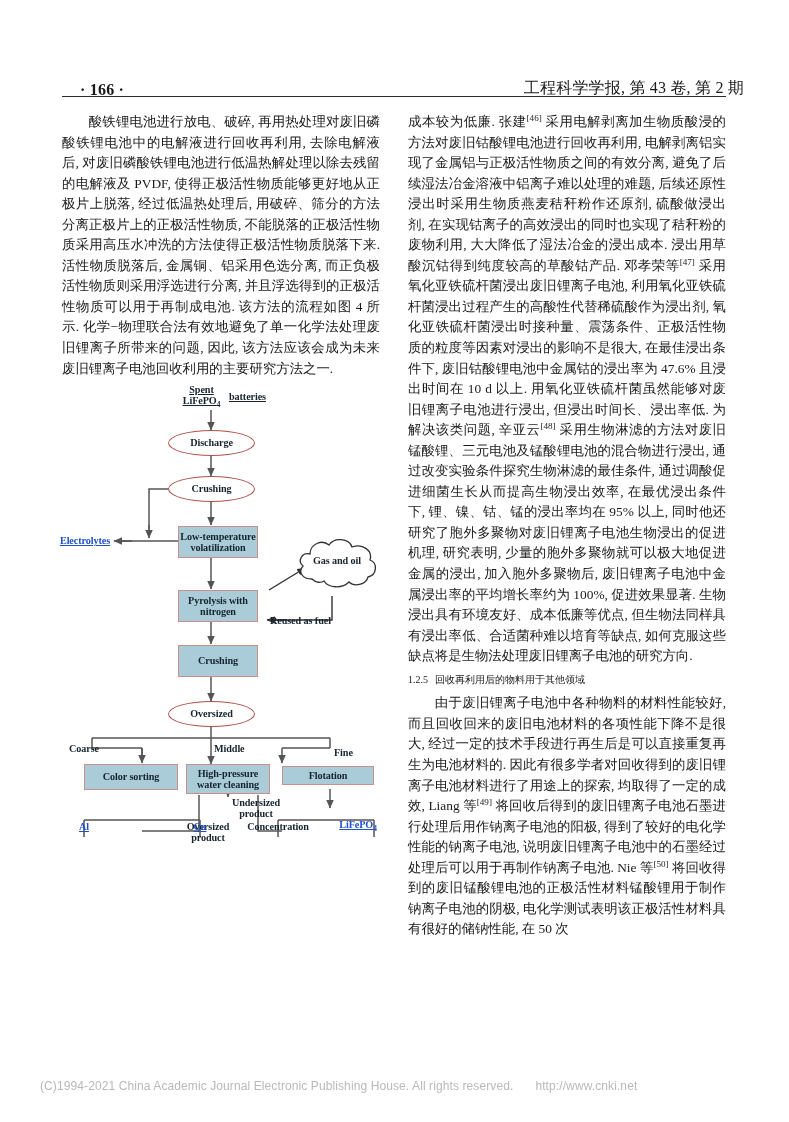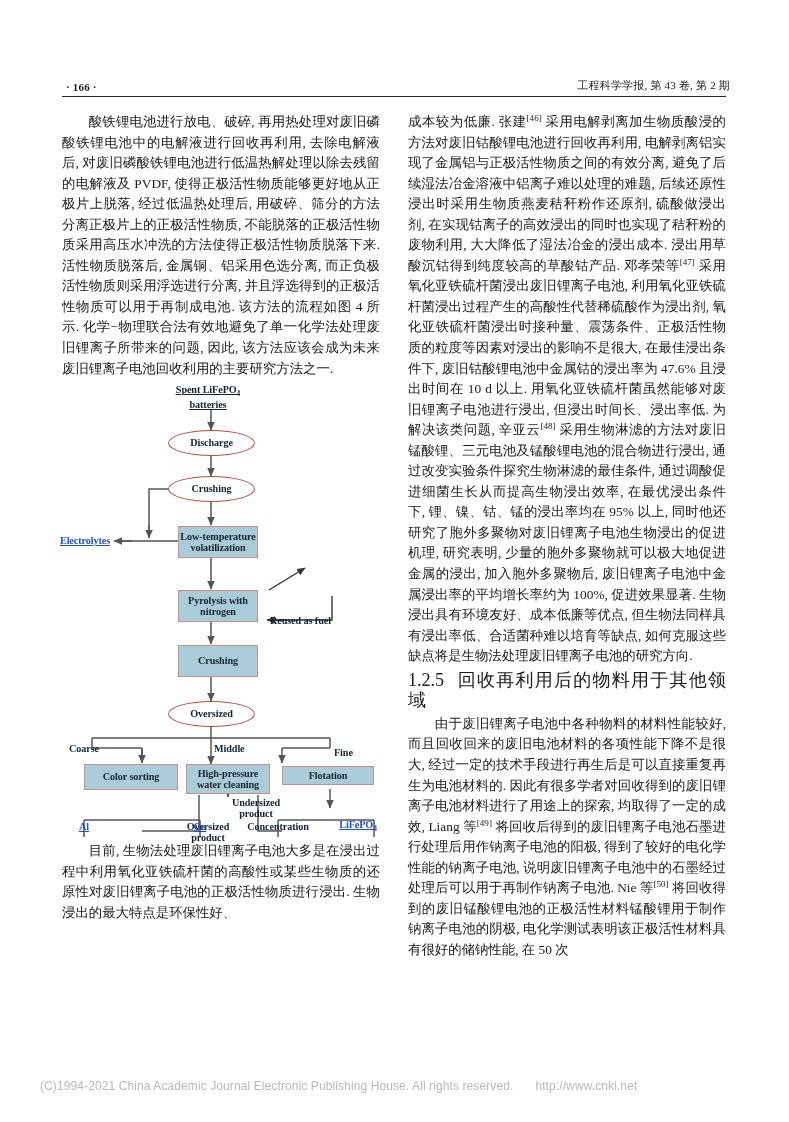--- a/index.html
+++ b/index.html
@@ -5,41 +5,41 @@
   html,body{margin:0;padding:0;}
   body{
     width:789px;height:1122px;background:#ffffff;
     font-family:"Liberation Serif","DejaVu Serif",serif;
     color:#1a1a1a;position:relative;overflow:hidden;
   }
   .page{position:absolute;left:0;top:0;width:789px;height:1122px;}
 
   
   .runhead{
-    position:absolute;left:66px;top:78px;width:664px;
+    position:absolute;left:80px;top:78px;width:664px;
     display:flex;justify-content:space-between;align-items:flex-end;
-    font-size:11px;letter-spacing:.2px;
+    font-size:16px;letter-spacing:.2px;
   }
   .runhead .folio{font-weight:bold;}
   .rule{
     position:absolute;left:62px;top:96px;width:664px;height:1px;background:#2b2b2b;
   }
 
   
   .col{
     position:absolute;top:112px;width:318px;
     font-size:13.4px;line-height:20.55px;text-align:justify;
     text-justify:inter-ideograph;
   }
   .col-left{left:62px;}
   .col-right{left:408px;}
   .col p{margin:0;}
   .ind{text-indent:2em;}
   sup{font-size:.68em;vertical-align:super;line-height:0;}
-  .heading{font-size:18px;margin:2px 0 0 0;}
+  .heading{font-size:10px;margin:2px 0 0 0;}
   .heading .num{margin-right:.7em;}
 
   
   .figure{position:relative;margin:6px 0 0 0;height:452px;}
   .fig-canvas{position:absolute;left:0;top:0;width:318px;height:452px;}
   .node{
     position:absolute;box-sizing:border-box;
     display:flex;align-items:center;justify-content:center;
     text-align:center;font-size:10.2px;line-height:11.6px;
     font-family:"Liberation Serif","DejaVu Serif",serif;font-weight:bold;
@@ -152,21 +152,21 @@
             <line x1="166" y1="400" x2="166" y2="412" marker-end="url(#ah)"></line>
             <path d="M196,410 L196,446 L220,446"></path>
 
             <line x1="268" y1="404" x2="268" y2="423" marker-end="url(#ah)"></line>
             <path d="M216,435 L312,435"></path>
             <line x1="216" y1="435" x2="216" y2="452"></line>
             <line x1="312" y1="435" x2="312" y2="452"></line>
           </g>
         </svg>
 
-        <div class="node plain" style="left:100px;top:-2px;width:92px;height:28px;flex-direction:column;text-decoration:underline;">
+        <div class="node plain" style="left:112px;top:-2px;width:92px;height:28px;flex-direction:row;text-decoration:underline;">
           <span style="text-decoration:underline;">
             <span>Spent LiFePO</span><sub style="font-size:.72em;">4</sub>
           </span>
           <span style="text-decoration:underline;">batteries</span>
         </div>
 
         <div class="node ell" style="left:106px;top:45px;width:87px;height:26px;">
             <span>Discharge</span>
           </div>
 
@@ -176,20 +176,30 @@
 
         <div class="node box" style="left:116px;top:141px;width:80px;height:32px;flex-direction:column;">
           <span>Low-temperature</span>
           <span>volatilization</span>
         </div>
 
         <div class="node link" style="left:-6px;top:147px;width:58px;height:18px;">
             <span>Electrolytes</span>
           </div>
 
+        <div style="position:absolute;left:232px;top:150px;width:86px;height:62px;">
+          <svg width="86" height="62" viewBox="0 0 86 62">
+            <path d="M18,44 C8,44 4,37 9,31 C3,26 8,17 16,19 C16,9 28,4 35,10
+                     C40,2 55,3 58,12 C69,8 79,16 76,25 C84,28 83,40 74,42
+                     C72,50 60,52 55,47 C48,54 34,53 30,46 C27,48 22,48 18,44 Z" fill="#ffffff" stroke="#333" stroke-width="1.3"></path>
+          </svg>
+          <div class="node cloudtext" style="left:0;top:18px;width:86px;height:16px;">
+              <span>Gas and oil</span>
+            </div>
+        </div>
 
         <div class="node box" style="left:116px;top:205px;width:80px;height:32px;flex-direction:column;">
           <span>Pyrolysis with</span>
           <span>nitrogen</span>
         </div>
 
         <div class="node plain" style="left:208px;top:228px;width:82px;height:15px;justify-content:flex-start;">
             <span>Reused as fuel</span>
           </div>
 
@@ -246,21 +256,20 @@
           <span>
             <span>LiFePO</span><sub style="font-size:.72em;">4</sub>
           </span>
         </div>
       </div>
     </div>
 
     <div style="margin-top:4px;">
     </div>
 
-    <p class="ind" style="margin-top:3px;">目前, 生物法处理废旧锂离子电池大多是在浸出过程中利用氧化亚铁硫杆菌的高酸性或某些生物质的还原性对废旧锂离子电池的正极活性物质进行浸出. 生物浸出的最大特点是环保性好、</p>
   </div>
 
   <div class="col col-right">
     <p>成本较为低廉. 张建<sup>[46]</sup> 采用电解剥离加生物质酸浸的方法对废旧钴酸锂电池进行回收再利用, 电解剥离铝实现了金属铝与正极活性物质之间的有效分离, 避免了后续湿法冶金溶液中铝离子难以处理的难题, 后续还原性浸出时采用生物质燕麦秸秆粉作还原剂, 硫酸做浸出剂, 在实现钴离子的高效浸出的同时也实现了秸秆粉的废物利用, 大大降低了湿法冶金的浸出成本. 浸出用草酸沉钴得到纯度较高的草酸钴产品. 邓孝荣等<sup>[47]</sup> 采用氧化亚铁硫杆菌浸出废旧锂离子电池, 利用氧化亚铁硫杆菌浸出过程产生的高酸性代替稀硫酸作为浸出剂, 氧化亚铁硫杆菌浸出时接种量、震荡条件、正极活性物质的粒度等因素对浸出的影响不是很大, 在最佳浸出条件下, 废旧钴酸锂电池中金属钴的浸出率为 47.6% 且浸出时间在 10 d 以上. 用氧化亚铁硫杆菌虽然能够对废旧锂离子电池进行浸出, 但浸出时间长、浸出率低. 为解决该类问题, 辛亚云<sup>[48]</sup> 采用生物淋滤的方法对废旧锰酸锂、三元电池及锰酸锂电池的混合物进行浸出, 通过改变实验条件探究生物淋滤的最佳条件, 通过调酸促进细菌生长从而提高生物浸出效率, 在最优浸出条件下, 锂、镍、钴、锰的浸出率均在 95% 以上, 同时他还研究了胞外多聚物对废旧锂离子电池生物浸出的促进机理, 研究表明, 少量的胞外多聚物就可以极大地促进金属的浸出, 加入胞外多聚物后, 废旧锂离子电池中金属浸出率的平均增长率约为 100%, 促进效果显著. 生物浸出具有环境友好、成本低廉等优点, 但生物法同样具有浸出率低、合适菌种难以培育等缺点, 如何克服这些缺点将是生物法处理废旧锂离子电池的研究方向.</p>
     <p class="heading" style="margin-top:3px;">
       <span class="num">1.2.5</span><span>回收再利用后的物料用于其他领域</span>
     </p>
     <p class="ind" style="margin-top:3px;">由于废旧锂离子电池中各种物料的材料性能较好, 而且回收回来的废旧电池材料的各项性能下降不是很大, 经过一定的技术手段进行再生后是可以直接重复再生为电池材料的. 因此有很多学者对回收得到的废旧锂离子电池材料进行了用途上的探索, 均取得了一定的成效, Liang 等<sup>[49]</sup> 将回收后得到的废旧锂离子电池石墨进行处理后用作钠离子电池的阳极, 得到了较好的电化学性能的钠离子电池, 说明废旧锂离子电池中的石墨经过处理后可以用于再制作钠离子电池. Nie 等<sup>[50]</sup> 将回收得到的废旧锰酸锂电池的正极活性材料锰酸锂用于制作钠离子电池的阴极, 电化学测试表明该正极活性材料具有很好的储钠性能, 在 50 次</p>
   </div>
 

